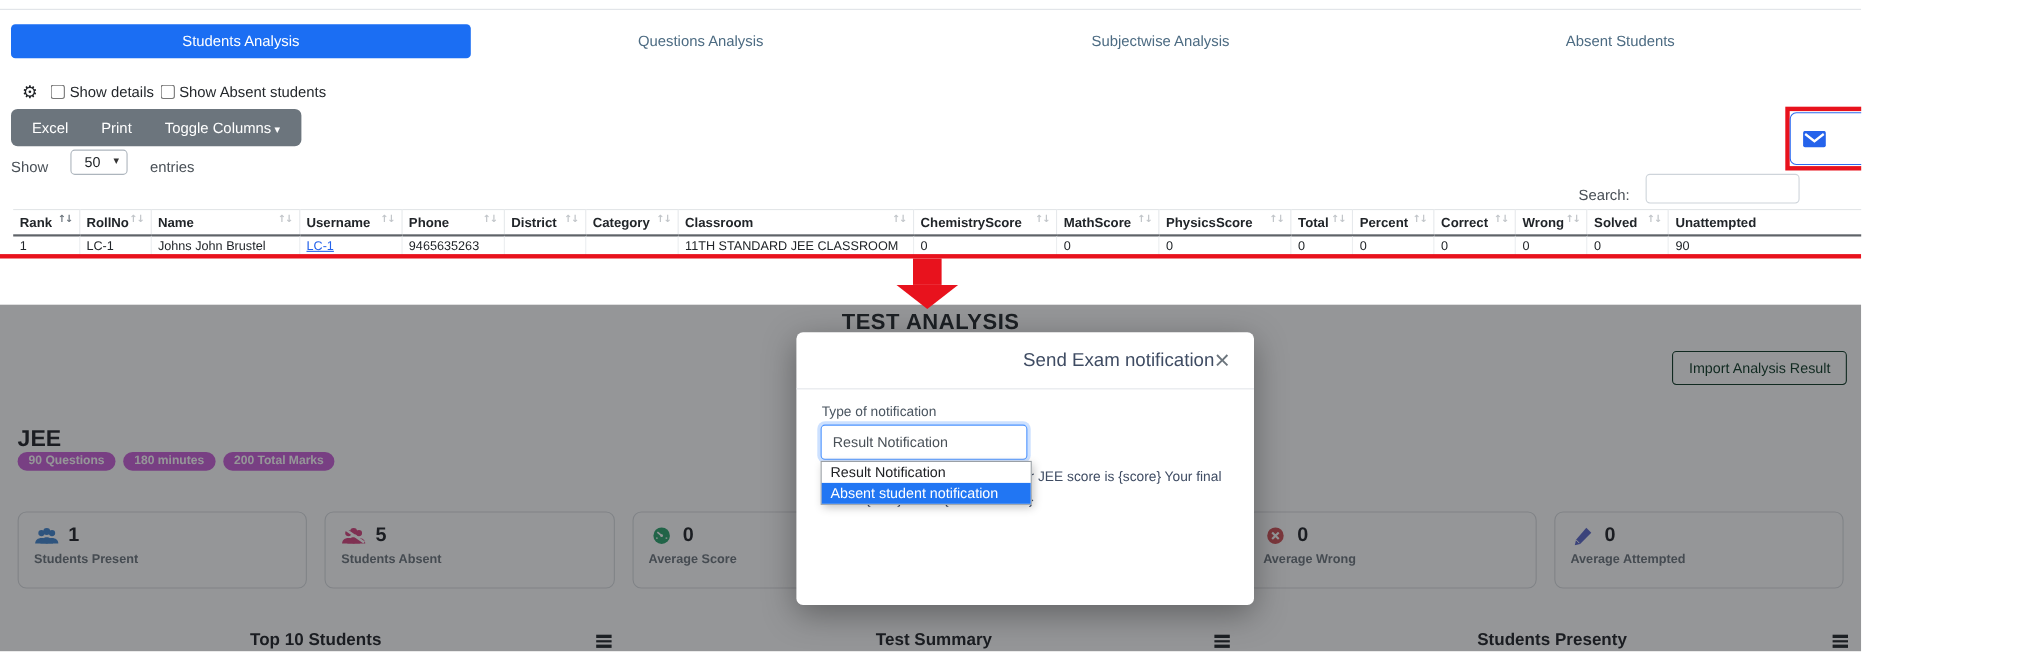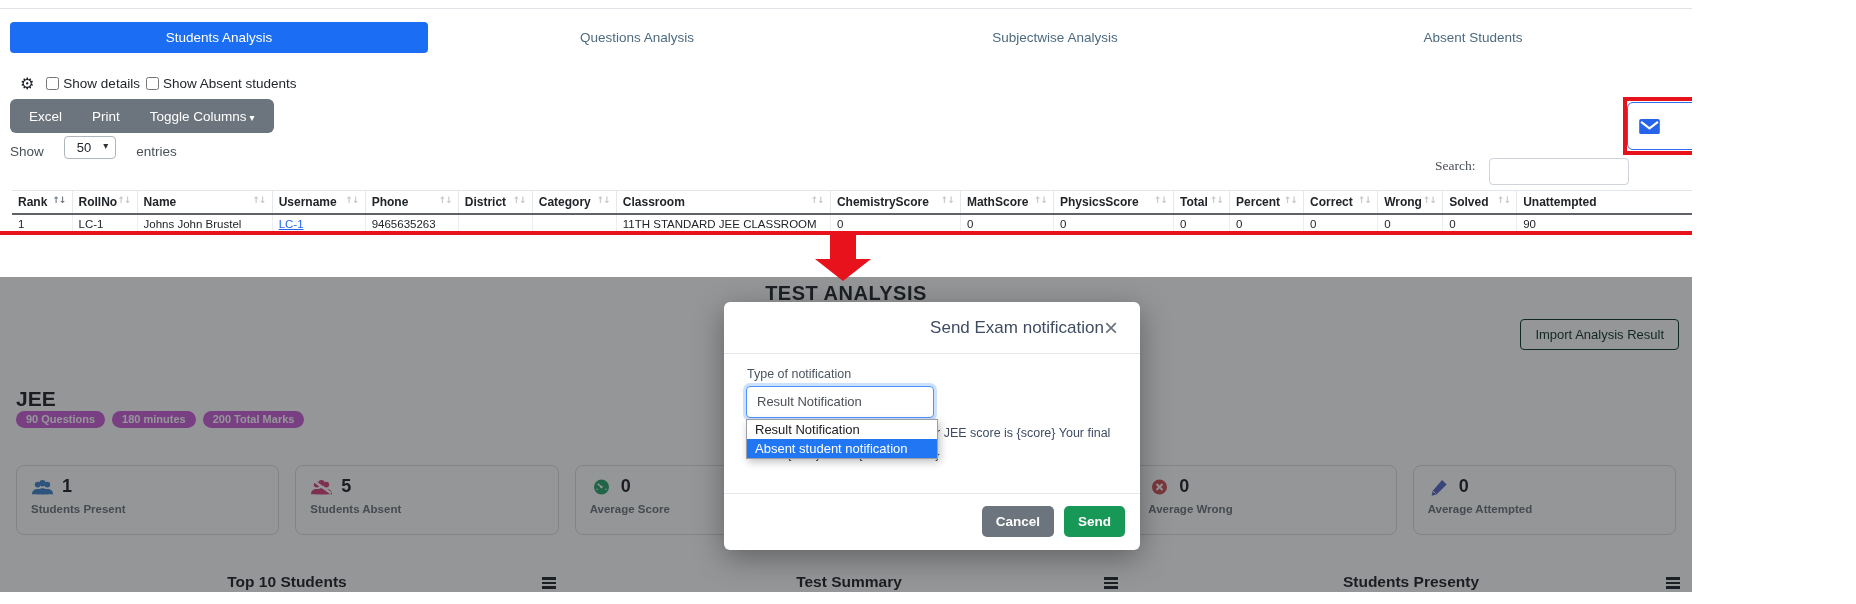--- a/index.html
+++ b/index.html
@@ -27,21 +27,21 @@
 
   .show-entries { position:absolute; left:10px; top:136px; display:flex; align-items:flex-end; gap:20px; font-size:13.5px; color:#495057; }
   .mini-select { position:relative; border:1px solid #adb5bd; border-radius:4px; padding:3px 24px 3px 12px; font-size:13px; color:#212529; cursor:pointer; background:#fff; }
   .mini-select .caret2 { position:absolute; right:7px; top:3px; font-size:10px; color:#333; }
 
   
   .send-annotation { position:absolute; left:1623px; top:97px; width:227px; height:58px; border:4px solid #e8121d; display:flex; align-items:center; justify-content:center; z-index:30; background:#fff; }
   .send-sms { display:flex; align-items:center; gap:7px; background:#fff; border:1px solid #2e6bf0; border-radius:6px; padding:8px 11px; color:#2563eb; font-size:13px; font-family:inherit; cursor:pointer; letter-spacing:.2px; }
 
   
-  .search-row { position:absolute; left:1435px; top:158px; display:flex; align-items:flex-start; gap:14px; font-size:13.5px; color:#495057;font-family:Liberation Serif, serif; }
+  .search-row { position:absolute; left:1435px; top:158px; display:flex; align-items:flex-end; gap:14px; font-size:13.5px; color:#495057; }
   .search-input { width:140px; height:27px; border:1px solid #ced4da; border-radius:4px; padding:0 8px; font-size:13px; font-family:inherit; }
 
   
   .data-table { position:absolute; left:12px; top:190px; width:1832px; border-collapse:collapse; table-layout:fixed; }
   .data-table th { font-size:12px; font-weight:bold; color:#212529; text-align:left; padding:4px 6px; border-top:1px solid #e3e6e8; border-bottom:2px solid #5f6368; border-right:1px solid #e6e9ec; white-space:nowrap; overflow:hidden; cursor:pointer; }
   .data-table th:last-child { border-right:none; }
   .data-table td { font-size:11.5px; color:#212529; padding:3px 6px; border-right:1px solid #eceef0; border-bottom:1px solid #e6e9ec; white-space:nowrap; overflow:hidden; height:17px; }
   .data-table td:last-child { border-right:none; }
   .sort { float:right; font-size:9px; color:#c2c6ca; letter-spacing:-1px; font-family:"DejaVu Sans", sans-serif; }
   .sort-active { color:#6c757d; }
@@ -335,18 +335,14 @@
     <div class="modal-body">
       <div class="field-label">Type of notification</div>
       <div class="msg-line msg-1">r JEE score is {score} Your final</div>
       <div class="msg-line msg-2">rank is {rank} out of {totalStudents}</div>
       <div class="nselect"><span>Result Notification</span></div>
       <div class="options">
           <div class="opt">Result Notification</div>
           <div class="opt opt-selected">Absent student notification</div>
         </div>
     </div>
-    <div class="modal-footer">
-      <button class="btn-cancel">Cancel</button>
-      <button class="btn-send">Send</button>
-    </div>
   </div>
 </div>
 
 </body></html>

